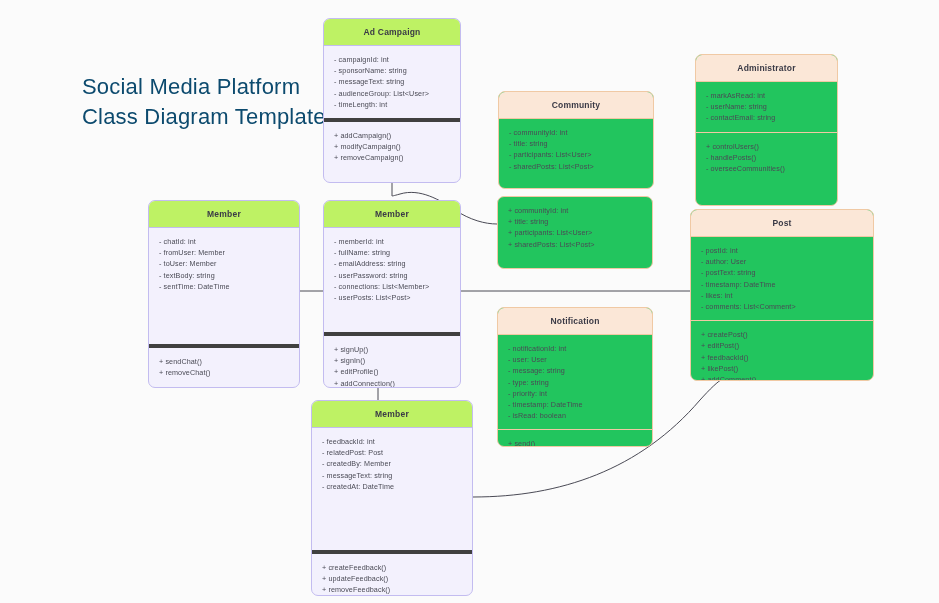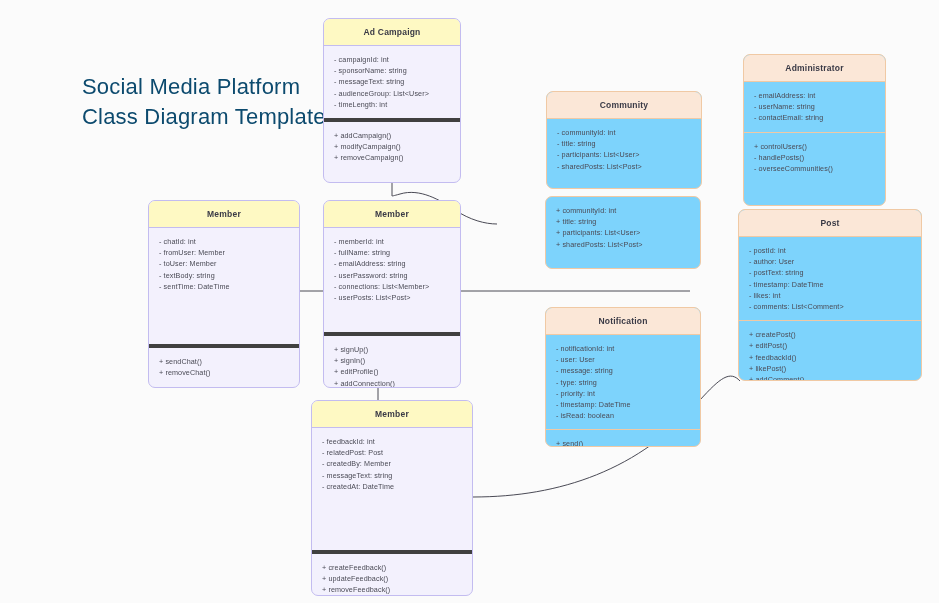--- a/index.html
+++ b/index.html
@@ -63,31 +63,30 @@
     color: #4a4a55;
     white-space: nowrap;
     letter-spacing: 0.1px;
   }
   
   .purple {
     background: #f3f1fd;
     border: 1px solid #c3bcf0;
   }
   .purple .hdr {
-    background: #fef9c3;
+    background: #bef264;
     border-bottom: 1px solid #c3bcf0;
   }
   .purple .sec.attrs {
     border-bottom: 4px solid #404040;
   }
   
   .orange {
-    background: #7dd3fc;
+    background: #22c55e;
     border: 1px solid #f0c9a4;
-    margin-left: 48px;
   }
   .orange .hdr {
     background: #fbe7d7;
     border-bottom: 1px solid #f0c9a4;
   }
   .orange .sec.attrs {
     border-bottom: 1px solid #f0c9a4;
   }
 </style>
 </head>
@@ -134,21 +133,21 @@
       <div>- communityId: int</div>
       <div>- title: string</div>
       <div>- participants: List&lt;User&gt;</div>
       <div>- sharedPosts: List&lt;Post&gt;</div>
     </div>
   </div>
 
   <div class="uml orange" style="left:695px; top:54px; width:143px; height:152px;">
     <div class="hdr">Administrator</div>
     <div class="sec attrs">
-      <div>- emailAddress: int</div>
+      <div>- markAsRead: int</div>
       <div>- userName: string</div>
       <div>- contactEmail: string</div>
     </div>
     <div class="sec">
       <div>+ controlUsers()</div>
       <div>- handlePosts()</div>
       <div>- overseeCommunities()</div>
     </div>
   </div>
 

